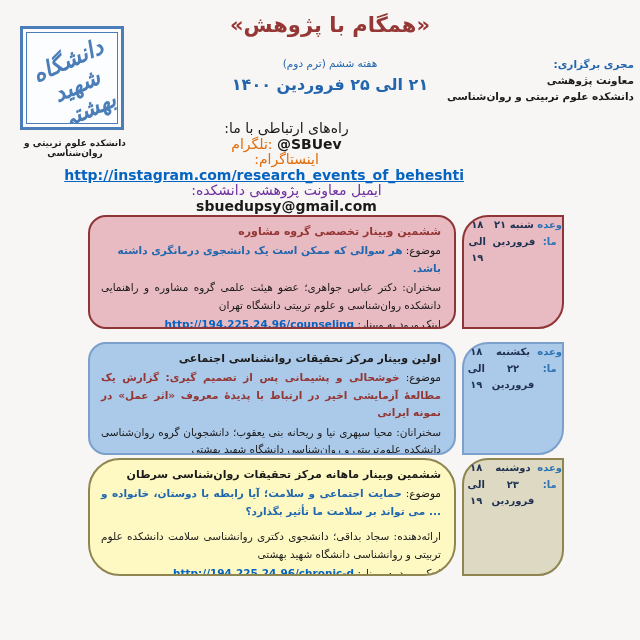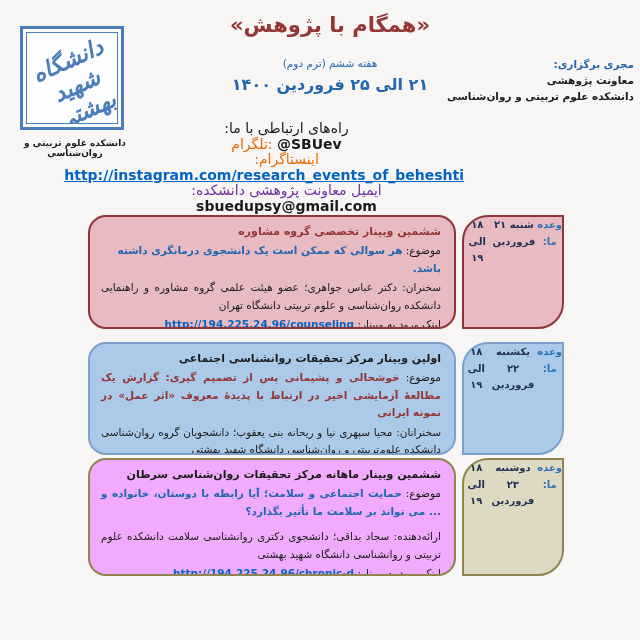--- a/index.html
+++ b/index.html
@@ -40,21 +40,21 @@
   .card .title{font-weight:bold;margin:0 0 4px;text-align:right;font-size:11px;}
   .card p{margin:0 0 2px;line-height:17.5px;text-align:justify;}
   .card .one-line{text-align:right;}
   .topic-blue{color:#2167ae;font-weight:bold;}
   .topic-maroon{color:#943634;font-weight:bold;}
   .gap{height:6px;}
 
   .theme-pink.card{background:#e8bac2;border-color:#8f3537;}
   .theme-pink .title{color:#943634;}
   .theme-blue.card{background:#abc9e9;border-color:#7ba0cc;}
-  .theme-tan.card{background:#f0abfc;border-color:#8e8550;}
+  .theme-tan.card{background:#fef9c3;border-color:#8e8550;border-radius:32px;}
 
   .row1{top:215px;height:114px;}
   .row2{top:342px;height:113px;}
   .row3{top:458px;height:118px;}
 
   .sched{position:absolute;left:462px;width:102px;box-sizing:border-box;border:2px solid;
     border-radius:26px 0 26px 0;direction:rtl;text-align:center;font-size:10px;font-weight:bold;
     display:flex;flex-direction:row;justify-content:center;line-height:16.5px;}
   .sched.theme-pink{background:#e8bac2;border-color:#8f3537;}
   .sched.theme-blue{background:#abc9e9;border-color:#7ba0cc;}

